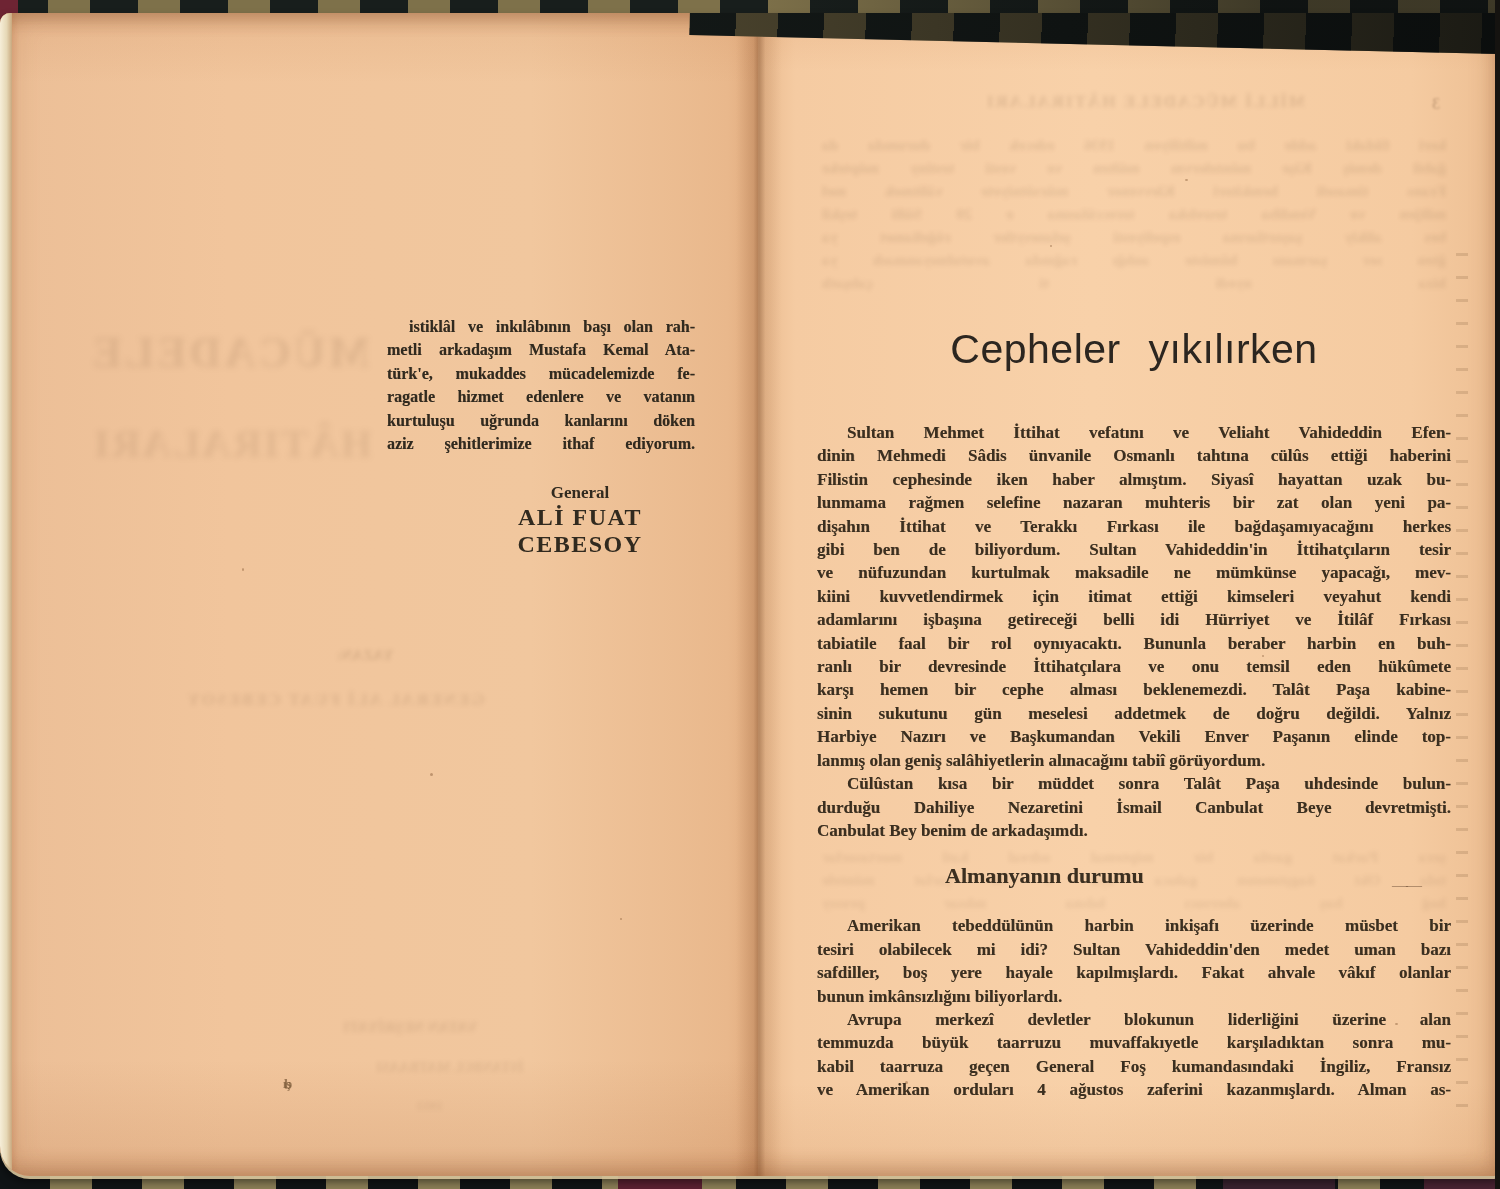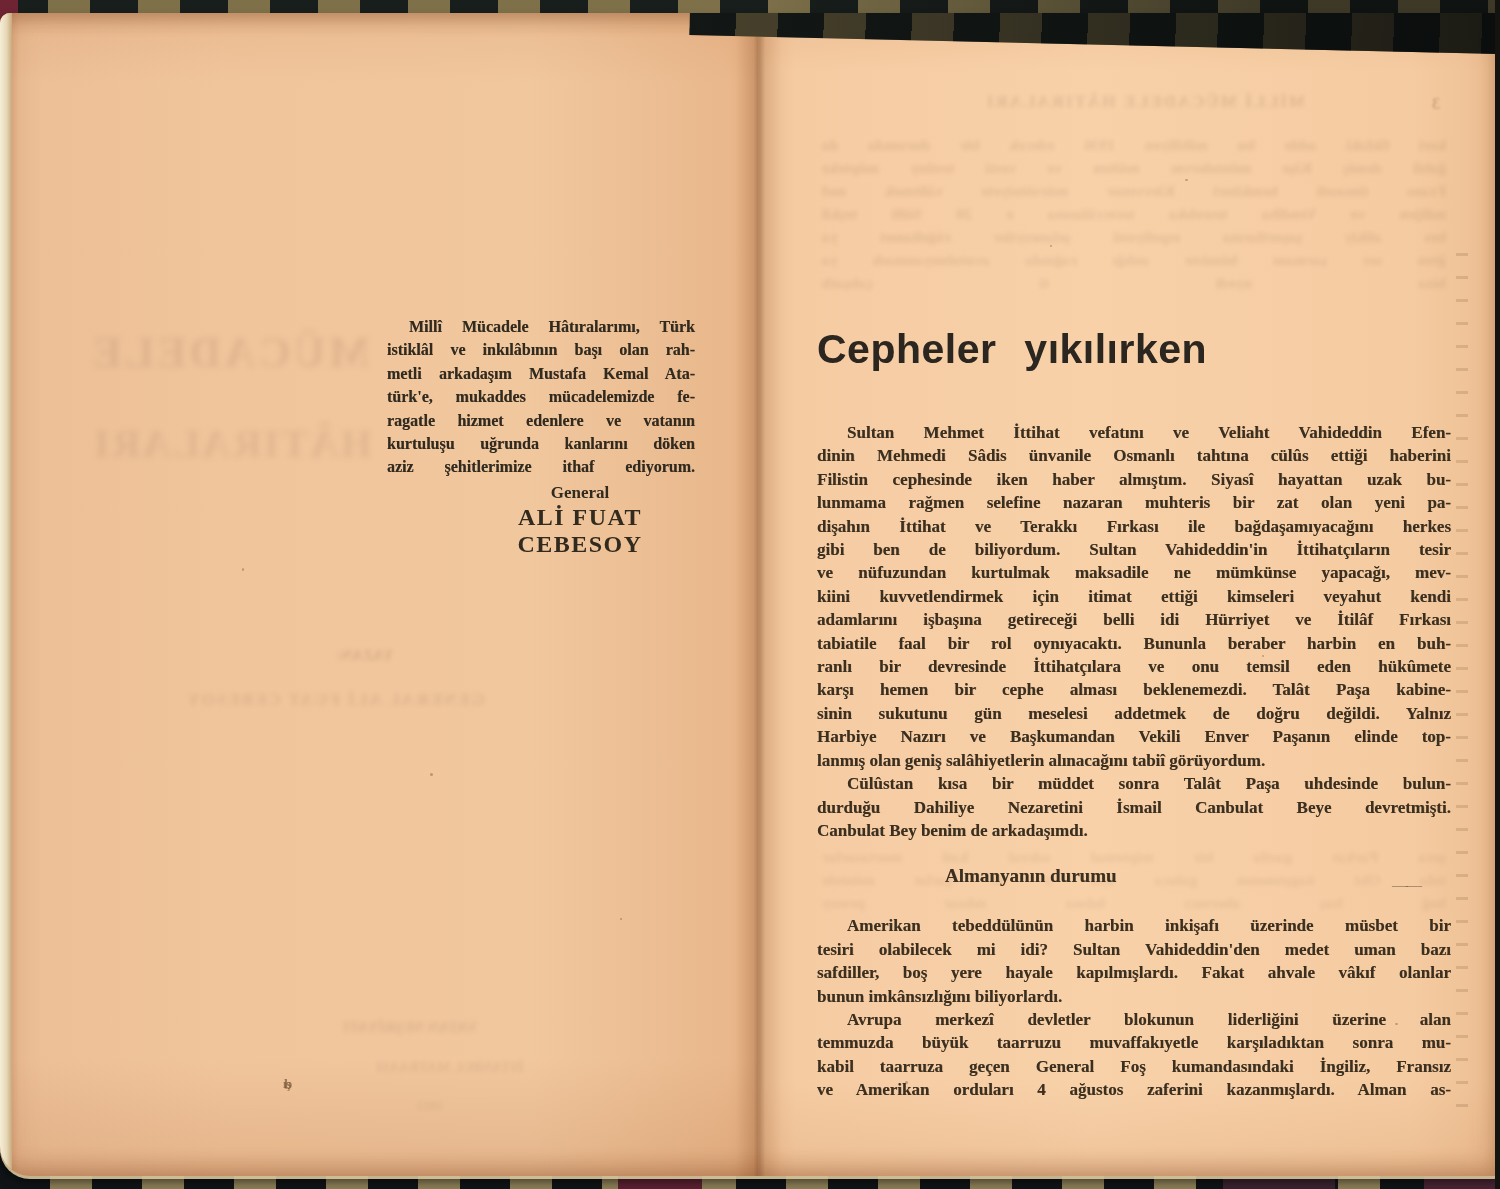--- a/index.html
+++ b/index.html
@@ -48,24 +48,24 @@
   .dedication .tline:first-child{text-indent:22px;}
   .dedication{position:absolute;left:387px;top:302px;width:308px;z-index:22;
     font-size:16px;line-height:23.4px;font-weight:700;color:#312a1f;
     text-shadow:.3px .3px .3px rgba(49,42,31,.5);}
   .signature{position:absolute;left:455px;top:470px;width:250px;text-align:center;z-index:22;color:#312a1f;}
   .sig-rank{font-size:17px;font-weight:700;}
   .sig-name{font-size:24px;font-weight:700;letter-spacing:1.5px;margin-top:1px;}
   .text-column{position:absolute;left:817px;top:408px;width:634px;z-index:22;
     font-size:17px;line-height:23.4px;font-weight:700;color:#3b2f20;
     text-shadow:.3px .3px .3px rgba(59,47,32,.45);}
-  .chapter-title{position:absolute;left:817px;top:313px;width:634px;z-index:22;
-    font-family:"Liberation Sans","DejaVu Sans",sans-serif;font-weight:700;font-size:41px;
+  .chapter-title{position:absolute;left:817px;top:313px;width:634px;z-index:22;text-align:center;
+    font-family:"Liberation Sans","DejaVu Sans",sans-serif;font-weight:400;font-size:41px;
     letter-spacing:.5px;word-spacing:16px;color:#2c2620;}
-  .section-heading{font-size:19px;line-height:24px;font-weight:700;margin:22px 0 26px 0;
+  .section-heading{font-size:22px;line-height:24px;font-weight:700;margin:22px 0 26px 0;
     padding-left:128px;text-align:left;}
   .margin-dash{position:absolute;left:1392px;top:863px;z-index:22;color:rgba(90,60,40,.5);
     font-size:16px;letter-spacing:-2px;filter:blur(.5px);}
   
   .ghost{position:absolute;transform:scaleX(-1);color:#7a573a;font-weight:700;z-index:21;pointer-events:none;}
   .ghost .tline{text-align-last:justify;}
   .ghost-title-1{left:118px;top:314px;width:252px;font-size:44px;letter-spacing:3px;opacity:.14;filter:blur(3px);}
   .ghost-title-2{left:150px;top:407px;width:222px;font-size:40px;letter-spacing:2px;opacity:.13;filter:blur(3px);}
   .ghost-yazan{left:300px;top:634px;width:130px;font-size:15px;text-align:center;opacity:.2;filter:blur(2px);}
   .ghost-author{left:175px;top:677px;width:320px;font-size:17px;letter-spacing:2px;text-align:center;opacity:.16;filter:blur(2.5px);}
@@ -110,21 +110,20 @@
     <div class="ghost ghost-title-2">HÂTIRALARI</div>
     <div class="ghost ghost-yazan">YAZAN:</div>
     <div class="ghost ghost-author">GENERAL ALİ FUAT CEBESOY</div>
     <div class="ghost ghost-bottom-1">VATAN NEŞRİYATI</div>
     <div class="ghost ghost-bottom-2">İSTANBUL MATBAASI</div>
     <div class="ghost ghost-bottom-3">1953</div>
     <div class="ghost-mark mark-is">ış</div>
     <div class="ghost-mark mark-b">b</div>
 
     <div class="dedication">
-        <div class="tline">Millî Mücadele Hâtıralarımı, Türk</div>
         <div class="tline">istiklâl ve inkılâbının başı olan rah-</div>
         <div class="tline">metli arkadaşım Mustafa Kemal Ata-</div>
         <div class="tline">türk'e, mukaddes mücadelemizde fe-</div>
         <div class="tline">ragatle hizmet edenlere ve vatanın</div>
         <div class="tline">kurtuluşu uğrunda kanlarını döken</div>
         <div class="tline">aziz şehitlerimize ithaf ediyorum.</div>
       </div>
     <div class="signature">
       <div class="sig-rank">General</div>
       <div class="sig-name">ALİ FUAT CEBESOY</div>

